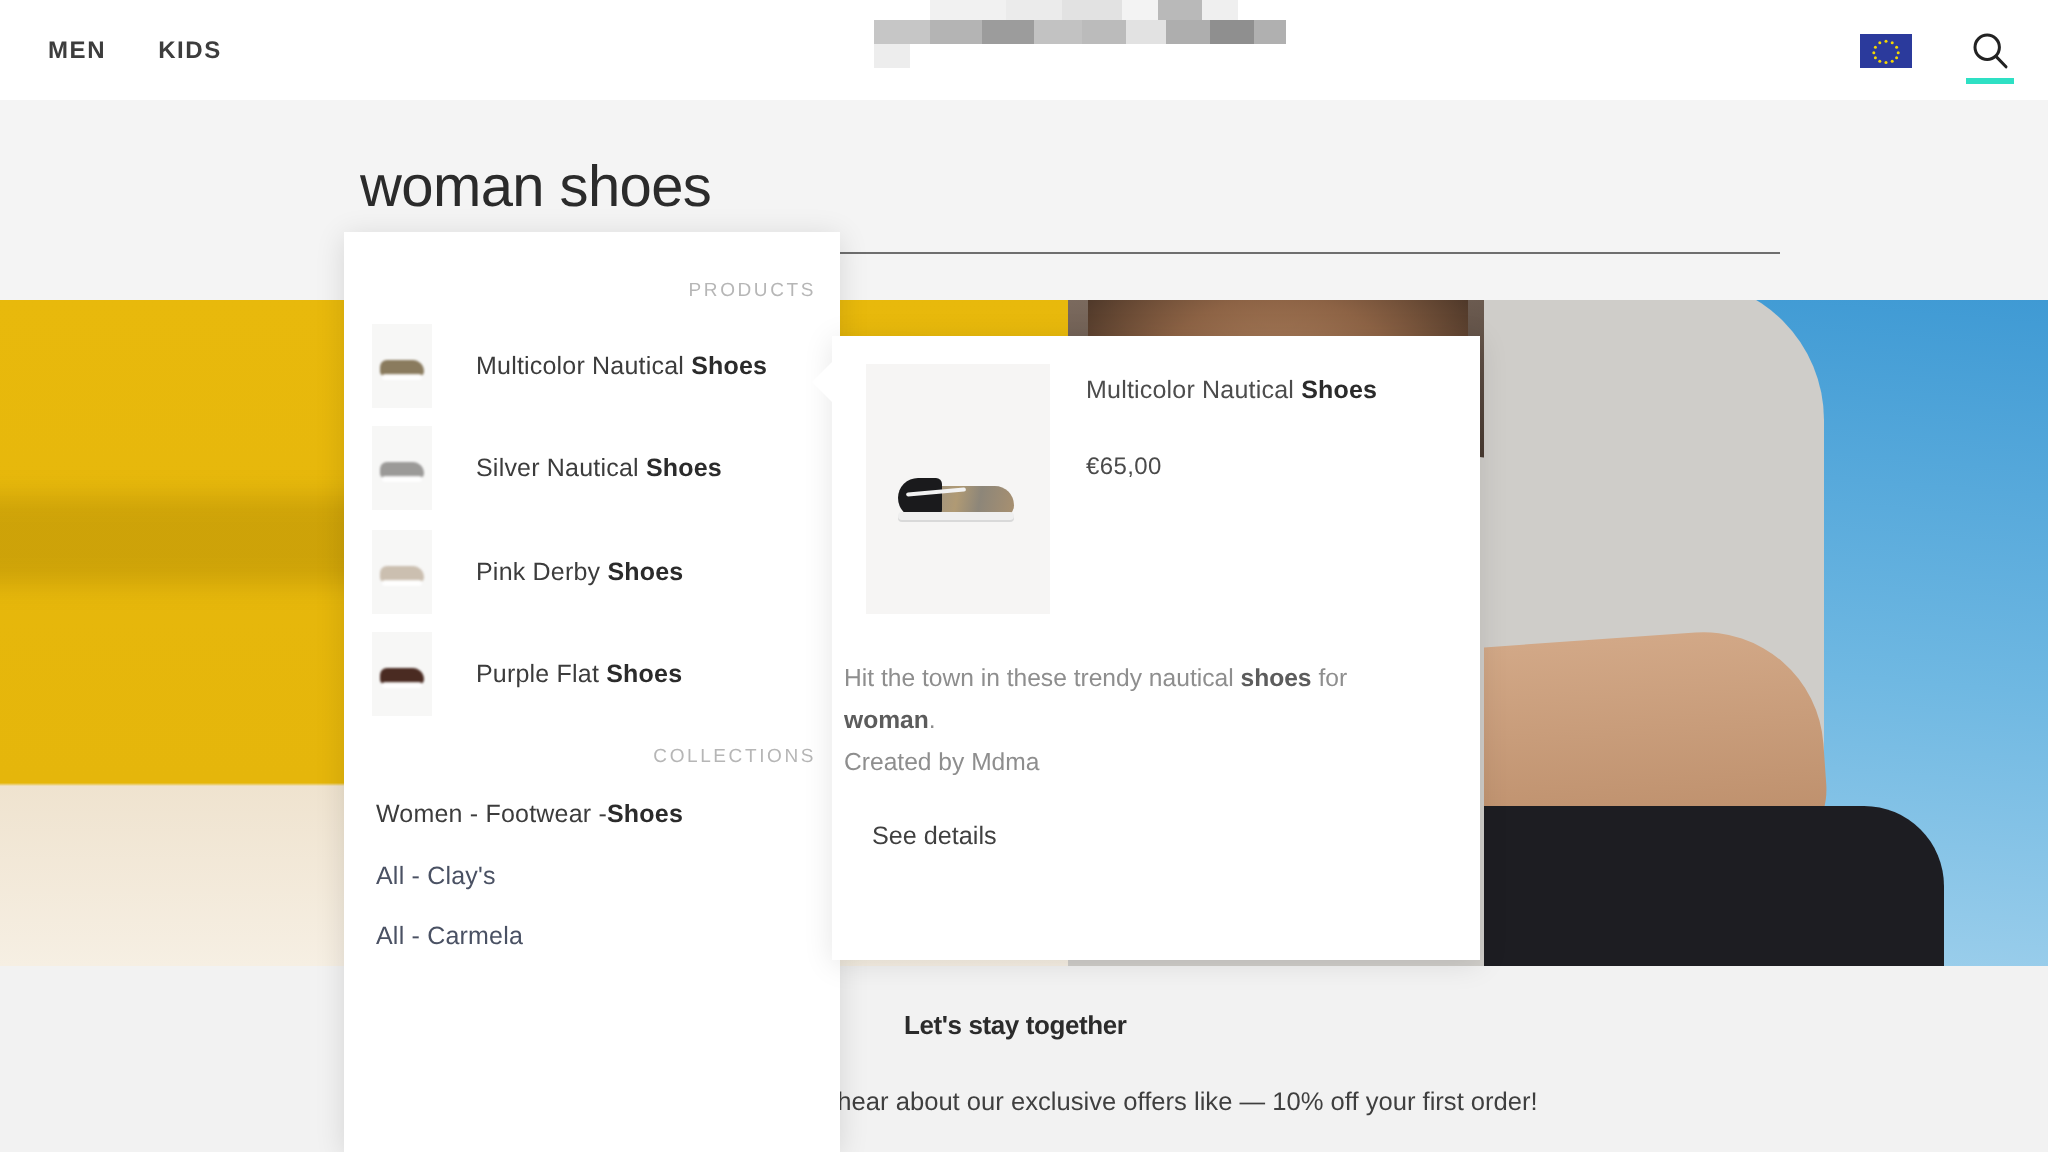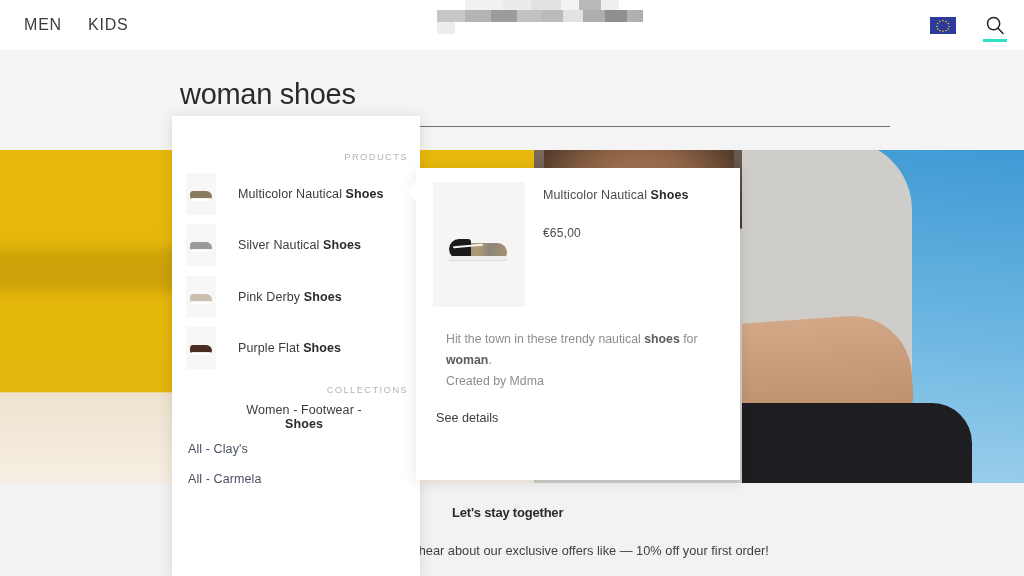--- a/index.html
+++ b/index.html
@@ -28,24 +28,24 @@
   .nav-left {
     position: absolute;
     left: 24px;
     top: 0;
     height: 50px;
     display: flex;
     align-items: center;
     gap: 26px;
   }
   .nav-link {
-    font-size: 16px;
+    font-size: 12px;
     letter-spacing: 0.8px;
     color: #3d3d3d;
-    font-weight: 400;
+    font-weight: 700;
     text-decoration: none;
     cursor: pointer;
   }
   .logo-blur {
     position: absolute;
     left: 437px;
     top: 0px;
     width: 200px;
     height: 42px;
   }
@@ -250,21 +250,21 @@
     overflow: hidden;
   }
   .section-label {
     font-size: 9.5px;
     letter-spacing: 1.3px;
     color: #b6b6b6;
     text-align: right;
     padding-right: 12px;
     text-transform: uppercase;
   }
-  .label-products { margin-top: 35px; }
+  .label-products { margin-top: 24px; }
   .label-collections { margin-top: 10px; }
 
   .product-list {
     margin-top: 6px;
     padding: 0 0 0 14px;
   }
   .product-row {
     display: flex;
     align-items: center;
     height: 51.5px;
@@ -311,21 +311,21 @@
   .collection-row {
     height: 30.5px;
     display: flex;
     align-items: center;
     font-size: 12.5px;
     color: #4a5163;
     cursor: pointer;
     letter-spacing: 0.1px;
     white-space: nowrap;
   }
-  .collection-row.first { color: #3c3c3c; flex-direction: column; }
+  .collection-row.first { color: #3c3c3c; }
   .collection-row b { font-weight: 700; color: #2b2b2b; }
 
   
   .preview-card {
     position: absolute;
     left: 416px;
     top: 168px;
     width: 324px;
     height: 312px;
     background: #ffffff;
@@ -398,21 +398,21 @@
     letter-spacing: 0.1px;
   }
   .preview-title b { font-weight: 700; color: #2b2b2b; }
   .preview-price {
     margin-top: 24px;
     font-size: 12px;
     color: #4a4a4a;
     letter-spacing: 0.2px;
   }
   .preview-desc {
-    margin: 22px 0 0 30px;
+    margin: 22px 0 0 6px;
     width: 290px;
     font-size: 12.3px;
     line-height: 21px;
     color: #8e8e8e;
   }
   .preview-desc b { font-weight: 700; color: #5c5c5c; }
   .preview-meta {
     margin: 18px 0 0 18px;
     font-size: 12.3px;
     line-height: 20px;

